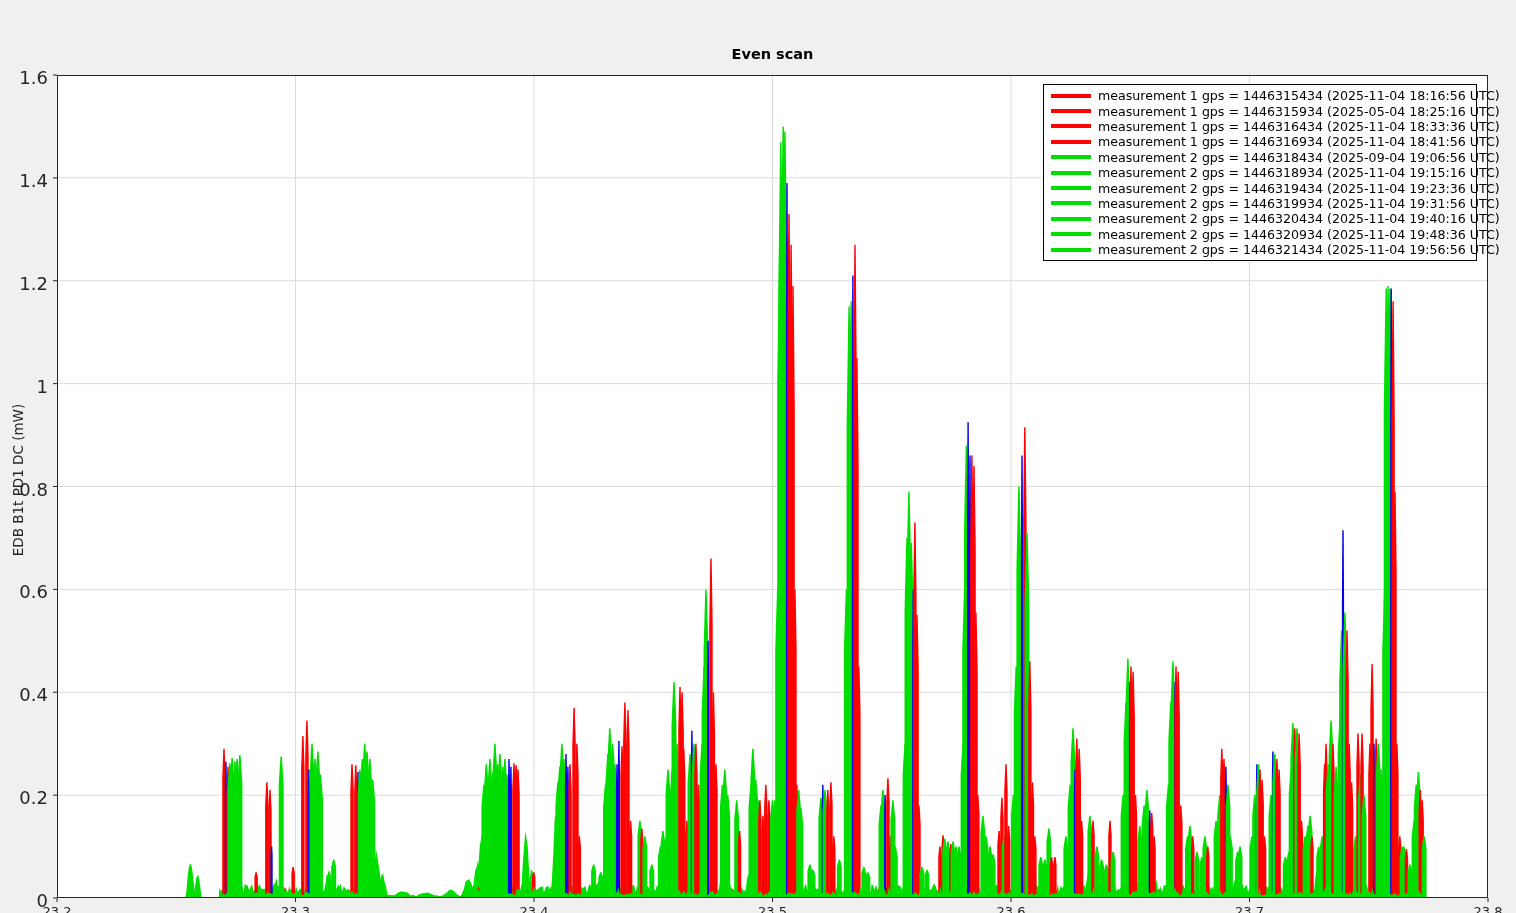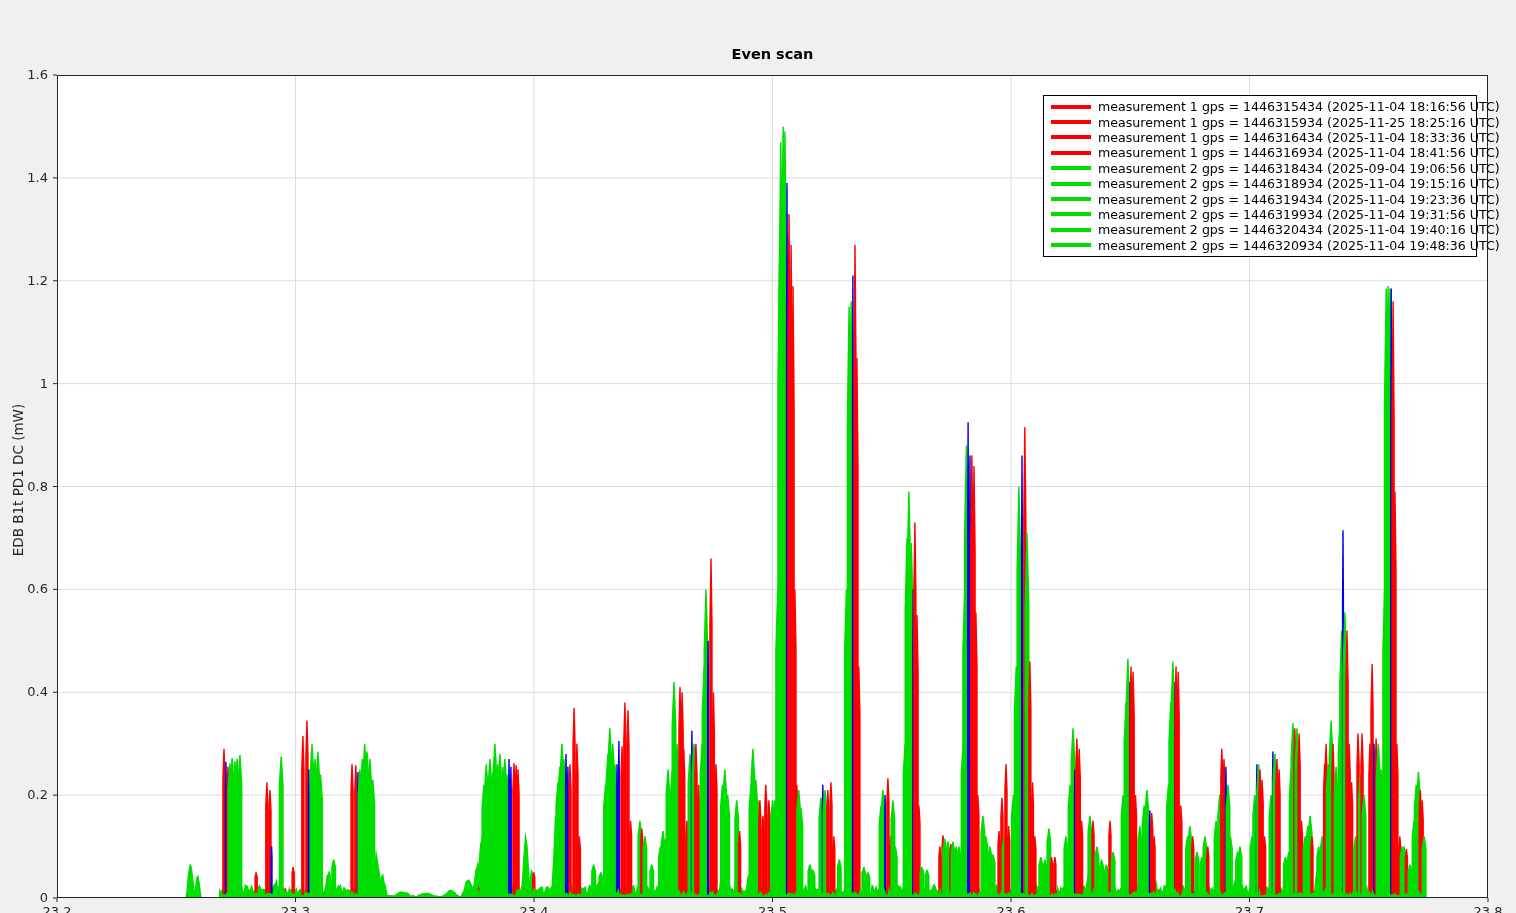--- a/index.html
+++ b/index.html
@@ -8,22 +8,22 @@
   #chart-svg{position:absolute;left:0;top:0;width:1516px;height:913px;}
   #plot-frame{position:absolute;left:57px;top:55px;width:1431px;height:823px;
               border:1px solid #262626;box-sizing:border-box;background:transparent;pointer-events:none;}
   #chart-title{position:absolute;left:57px;top:26px;width:1431px;text-align:center;
                font-size:14.5px;font-weight:bold;color:#000;}
   #y-axis-label{position:absolute;left:-62px;top:452px;width:160px;text-align:center;
                 transform:rotate(-90deg);transform-origin:center;font-size:13.5px;color:#262626;}
   .x-tick-label{position:absolute;top:884px;width:60px;margin-left:-30px;text-align:center;
                 font-size:13px;color:#262626;}
   .y-tick-label{position:absolute;left:0px;width:48px;margin-top:-8px;text-align:right;
-                font-size:13px;color:#262626;}
-  #legend{position:absolute;left:1043px;top:75px;width:434px;background:#ffffff;
+                font-size:18px;color:#262626;}
+  #legend{position:absolute;left:1043px;top:64px;width:434px;background:#ffffff;
           border:1px solid #000;box-sizing:border-box;padding:3px 4px 3px 7px;}
   .legend-item{display:flex;align-items:center;height:15.4px;white-space:nowrap;}
   .legend-swatch{display:inline-block;width:40px;height:4px;margin-right:7px;flex:0 0 40px;}
   .legend-label{font-size:12.6px;color:#000;line-height:15px;}
 </style>
 </head>
 <body>
 
 <div id="figure">
   <svg id="chart-svg" viewBox="0 0 1516 913" xmlns="http://www.w3.org/2000/svg">
@@ -430,21 +430,21 @@
       <div class="y-tick-label" style="top: 157.875px;">1.4</div>
       <div class="y-tick-label" style="top: 55px;">1.6</div>
     </div>
   <div id="legend">
       <div class="legend-item">
         <span class="legend-swatch" style="background: rgb(255, 0, 0);"></span>
         <span class="legend-label">measurement 1 gps = 1446315434 (2025-11-04 18:16:56 UTC)</span>
       </div>
       <div class="legend-item">
         <span class="legend-swatch" style="background: rgb(255, 0, 0);"></span>
-        <span class="legend-label">measurement 1 gps = 1446315934 (2025-11-25 18:25:16 UTC)</span>
+        <span class="legend-label">measurement 1 gps = 1446315934 (2025-05-04 18:25:16 UTC)</span>
       </div>
       <div class="legend-item">
         <span class="legend-swatch" style="background: rgb(255, 0, 0);"></span>
         <span class="legend-label">measurement 1 gps = 1446316434 (2025-11-04 18:33:36 UTC)</span>
       </div>
       <div class="legend-item">
         <span class="legend-swatch" style="background: rgb(255, 0, 0);"></span>
         <span class="legend-label">measurement 1 gps = 1446316934 (2025-11-04 18:41:56 UTC)</span>
       </div>
       <div class="legend-item">
@@ -463,15 +463,19 @@
         <span class="legend-swatch" style="background: rgb(0, 221, 0);"></span>
         <span class="legend-label">measurement 2 gps = 1446319934 (2025-11-04 19:31:56 UTC)</span>
       </div>
       <div class="legend-item">
         <span class="legend-swatch" style="background: rgb(0, 221, 0);"></span>
         <span class="legend-label">measurement 2 gps = 1446320434 (2025-11-04 19:40:16 UTC)</span>
       </div>
       <div class="legend-item">
         <span class="legend-swatch" style="background: rgb(0, 221, 0);"></span>
         <span class="legend-label">measurement 2 gps = 1446320934 (2025-11-04 19:48:36 UTC)</span>
+      </div>
+      <div class="legend-item">
+        <span class="legend-swatch" style="background: rgb(0, 221, 0);"></span>
+        <span class="legend-label">measurement 2 gps = 1446321434 (2025-11-04 19:56:56 UTC)</span>
       </div>
     </div>
 </div>
 
 </body></html>

